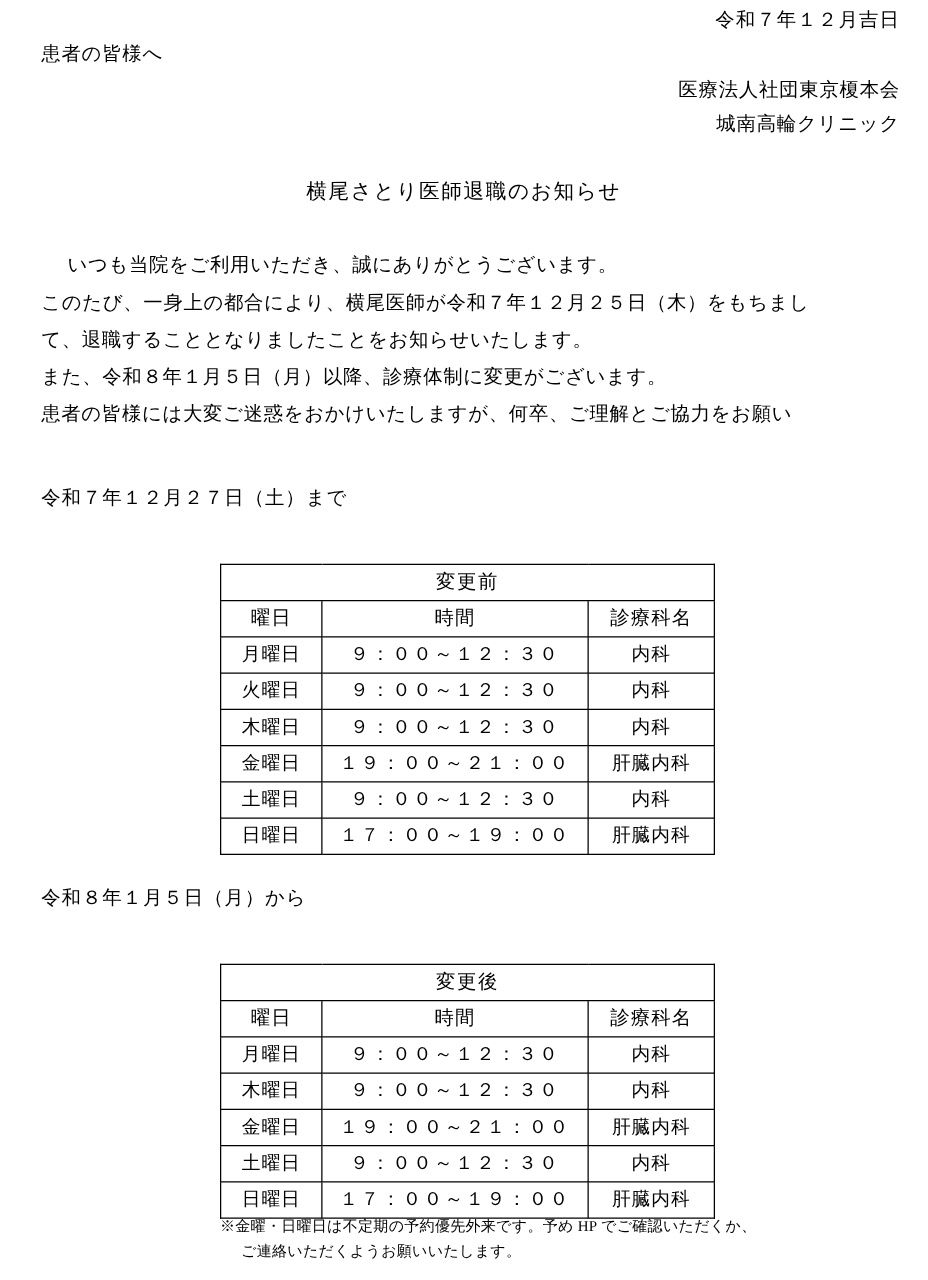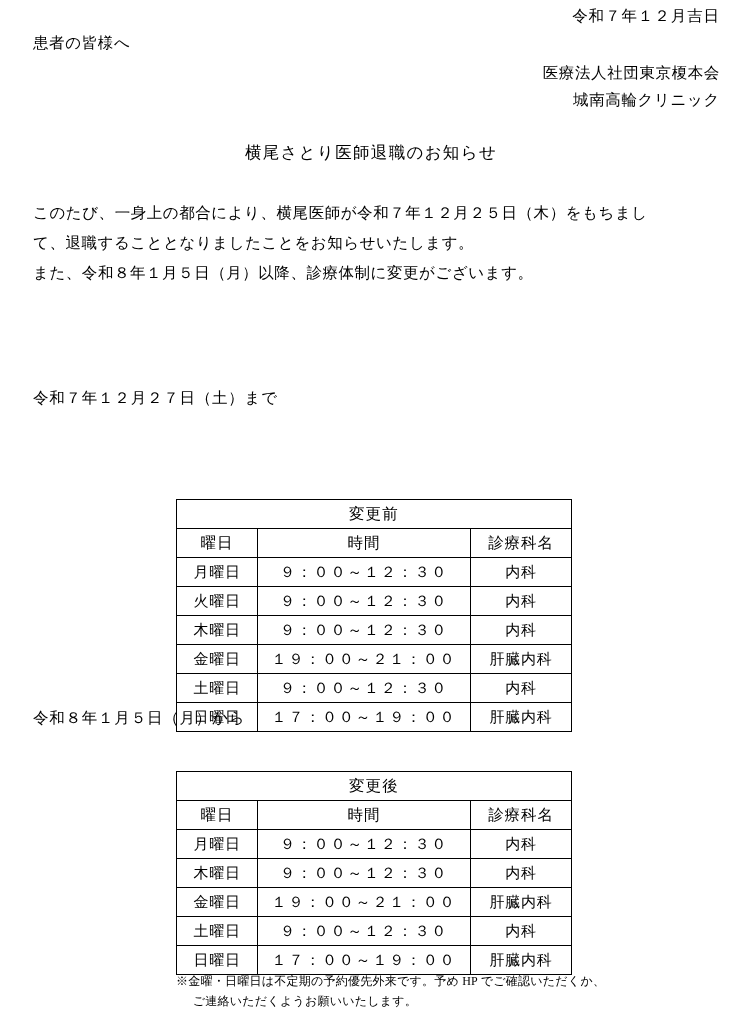--- a/index.html
+++ b/index.html
@@ -96,21 +96,21 @@
   }
   .section-label.first  { top: 388px; }
   .section-label.second { top: 708px; }
 
   
   .sched-wrap {
     position: absolute;
     left: 176px;
     width: 395px;
   }
-  .sched-wrap.first  { top: 451px; margin-top: 48px; }
+  .sched-wrap.first  { top: 451px; }
   .sched-wrap.second { top: 771px; }
 
   table.sched {
     border-collapse: collapse;
     width: 395px;
     table-layout: fixed;
     font-size: 15px;
   }
   table.sched td, table.sched th {
     border: 1px solid #000000;
@@ -174,23 +174,25 @@
   <div class="addressee">患者の皆様へ</div>
 
   <div class="org-block">
     <span class="org-line">医療法人社団東京榎本会</span>
     <span class="org-line">城南高輪クリニック</span>
   </div>
 
   <div class="doc-title">横尾さとり医師退職のお知らせ</div>
 
   <div class="body-block">
+    <span class="body-line indent">いつも当院をご利用いただき、誠にありがとうございます。</span>
     <span class="body-line">このたび、一身上の都合により、横尾医師が令和７年１２月２５日（木）をもちまし</span>
     <span class="body-line">て、退職することとなりましたことをお知らせいたします。</span>
     <span class="body-line">また、令和８年１月５日（月）以降、診療体制に変更がございます。</span>
+    <span class="body-line">患者の皆様には大変ご迷惑をおかけいたしますが、何卒、ご理解とご協力をお願い</span>
   </div>
 
   <div class="section-label first">令和７年１２月２７日（土）まで</div>
 
   <div class="sched-wrap first">
     <table class="sched">
       <colgroup>
         <col class="col-day">
           <col class="col-time">
           <col class="col-dept">

